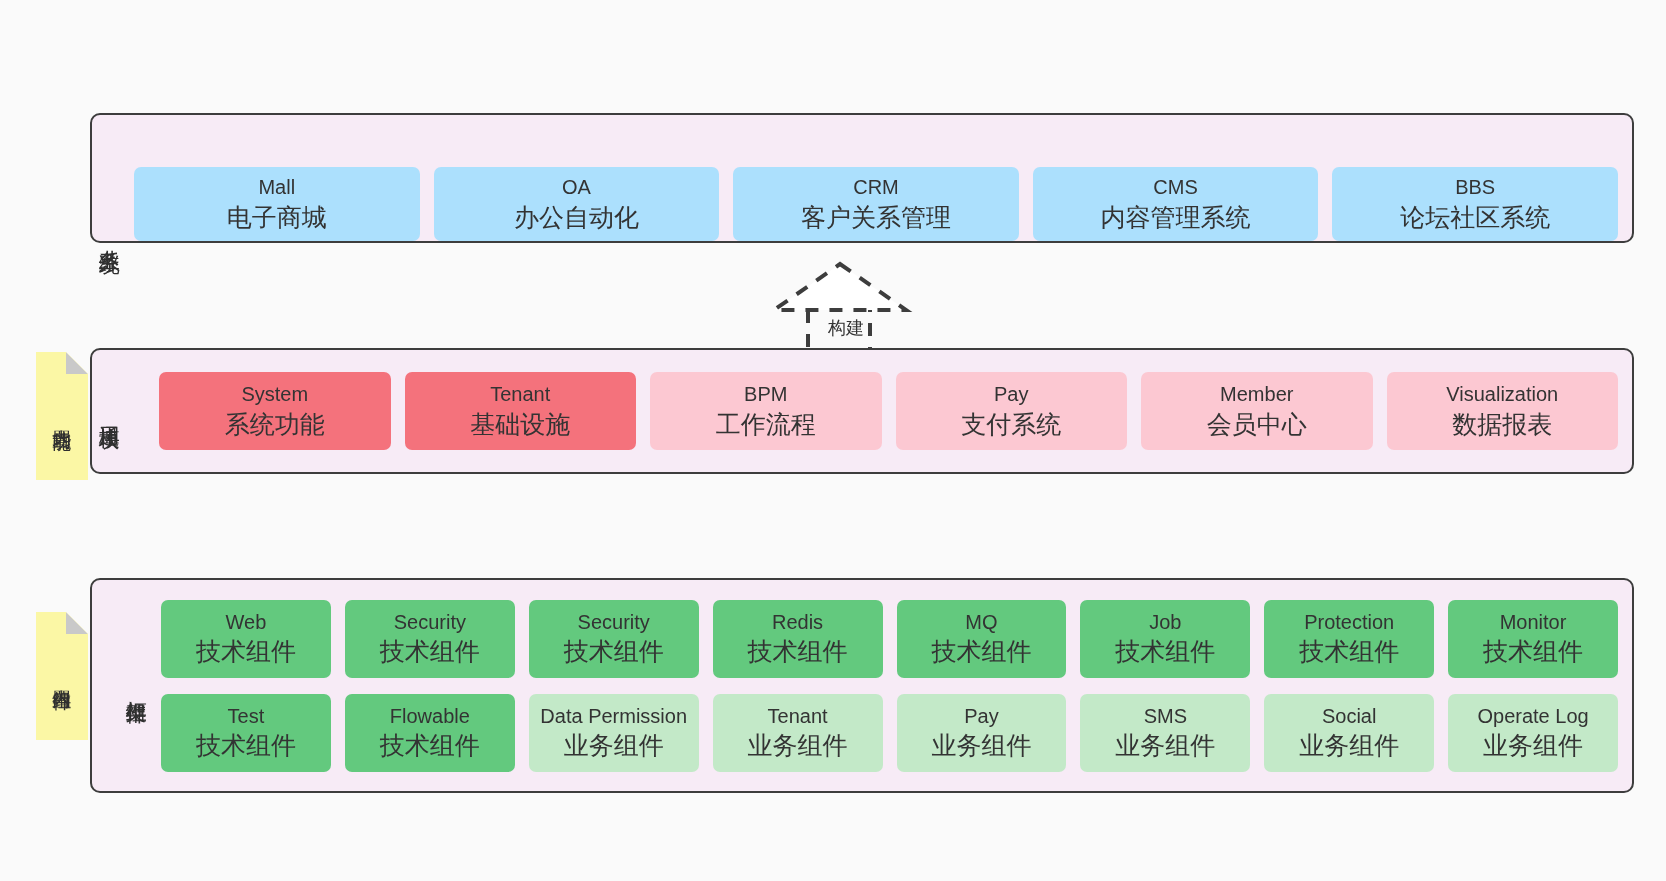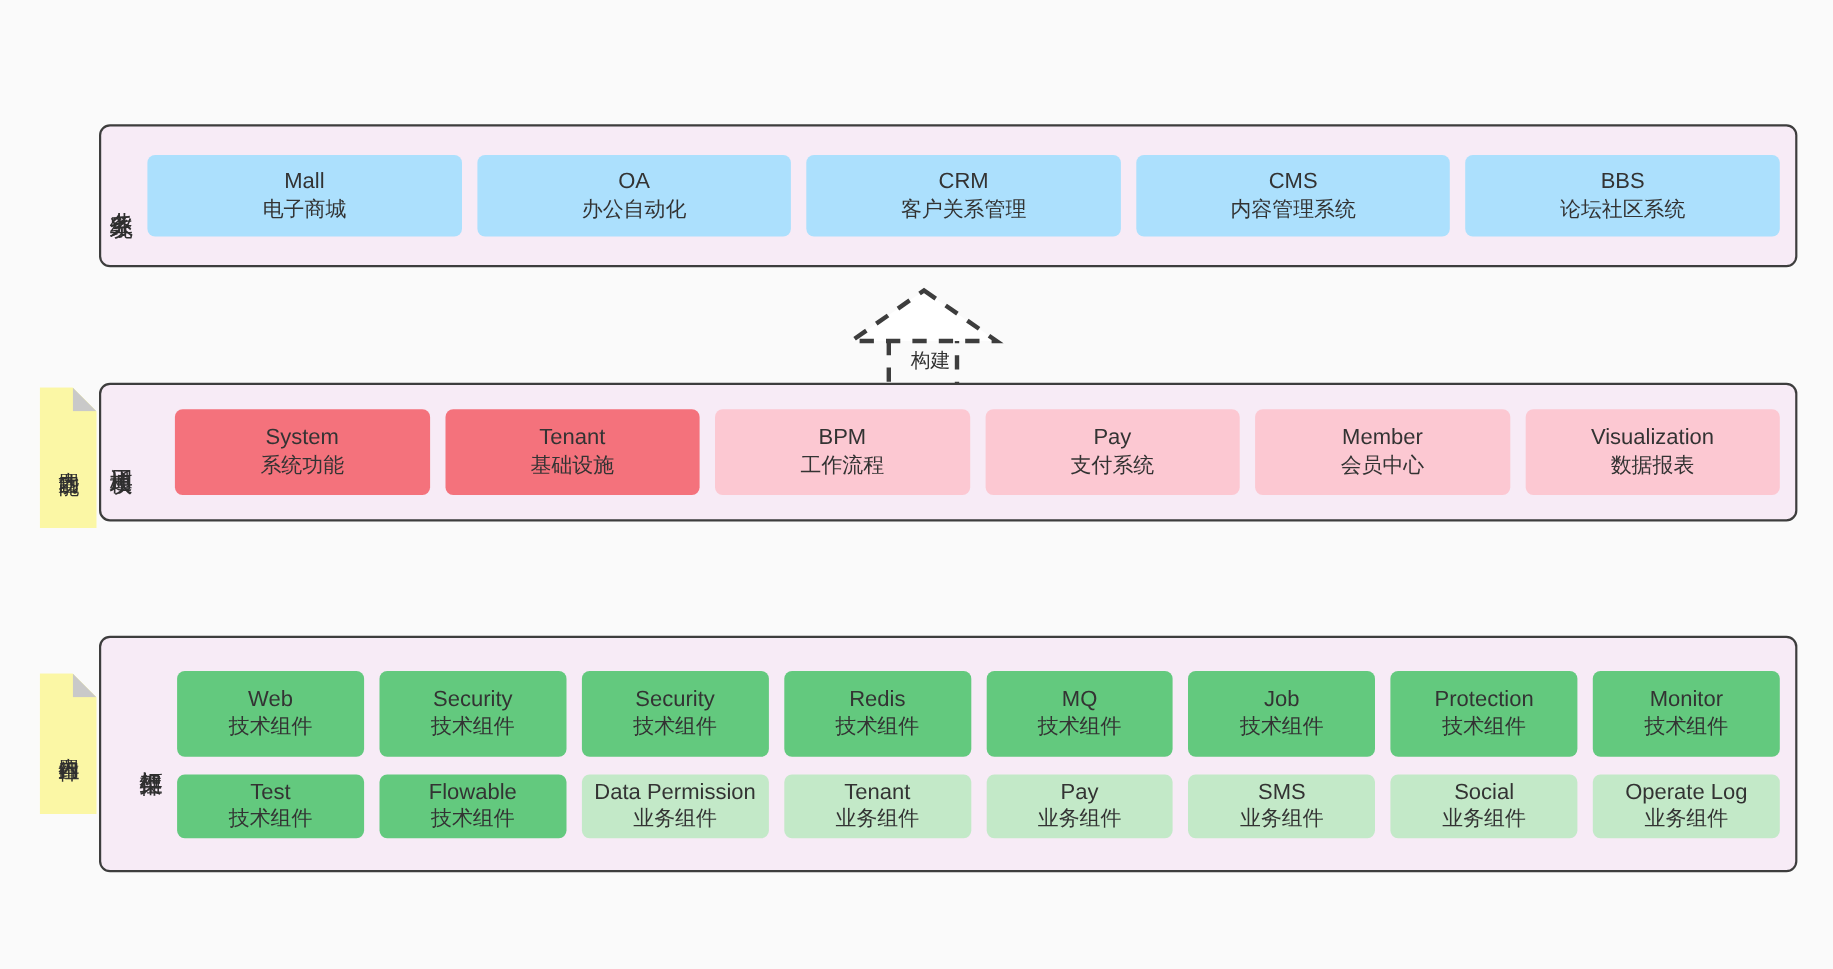--- a/index.html
+++ b/index.html
@@ -77,21 +77,21 @@
     text-align: center;
     box-sizing: border-box;
     padding: 6px 4px;
     line-height: 1.28;
   }
   .node .en {
     font-size: 20px;
     color: #333333;
   }
   .node .cn {
-    font-size: 19px;
+    font-size: 25px;
     color: #333333;
   }
 
   .node.blue       { background: #ace0fd; }
   .node.red        { background: #f4727c; }
   .node.pink       { background: #fcc8d2; }
   .node.green      { background: #63c97e; }
   .node.lightgreen { background: #c3e9c8; }
 
   
@@ -137,21 +137,21 @@
     font-size: 18px;
     color: #333333;
     pointer-events: none;
   }
 </style>
 </head>
 <body>
 
 <div class="canvas">
 
-  <div class="layer" id="layer-business" style="left:90px; top:113px; width:1544px; height:130px;">
+  <div class="layer" id="layer-business" style="left:90px; top:113px; width:1544px; height:130px;align-items:flex-end;">
     <div class="layer-label">业务系统</div>
     <div class="layer-body">
       <div class="row" style="height:74px;">
         <div class="node blue">
           <span class="en">Mall</span>
           <span class="cn">电子商城</span>
         </div>
         <div class="node blue">
           <span class="en">OA</span>
           <span class="cn">办公自动化</span>
@@ -257,21 +257,21 @@
         <div class="node green">
           <span class="en">Protection</span>
           <span class="cn">技术组件</span>
         </div>
         <div class="node green">
           <span class="en">Monitor</span>
           <span class="cn">技术组件</span>
         </div>
       </div>
 
-      <div class="row" style="height:58px;">
+      <div class="row" style="height:78px;">
         <div class="node green">
           <span class="en">Test</span>
           <span class="cn">技术组件</span>
         </div>
         <div class="node green">
           <span class="en">Flowable</span>
           <span class="cn">技术组件</span>
         </div>
         <div class="node lightgreen">
           <span class="en">Data Permission</span>

